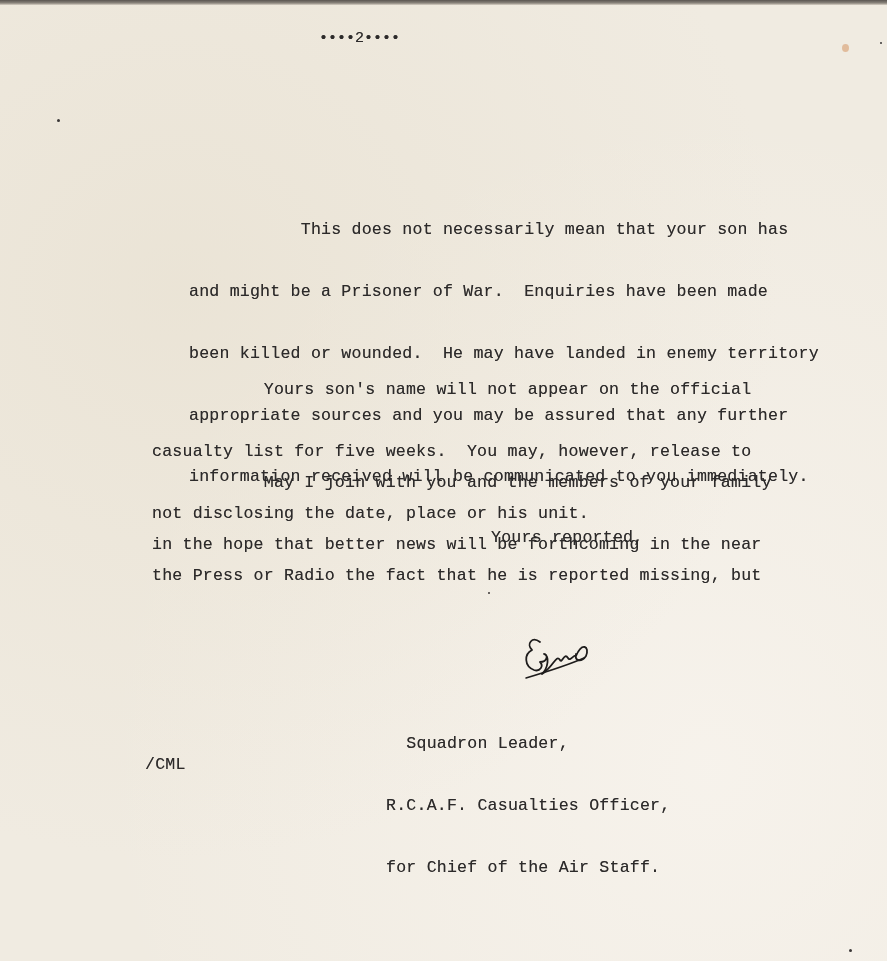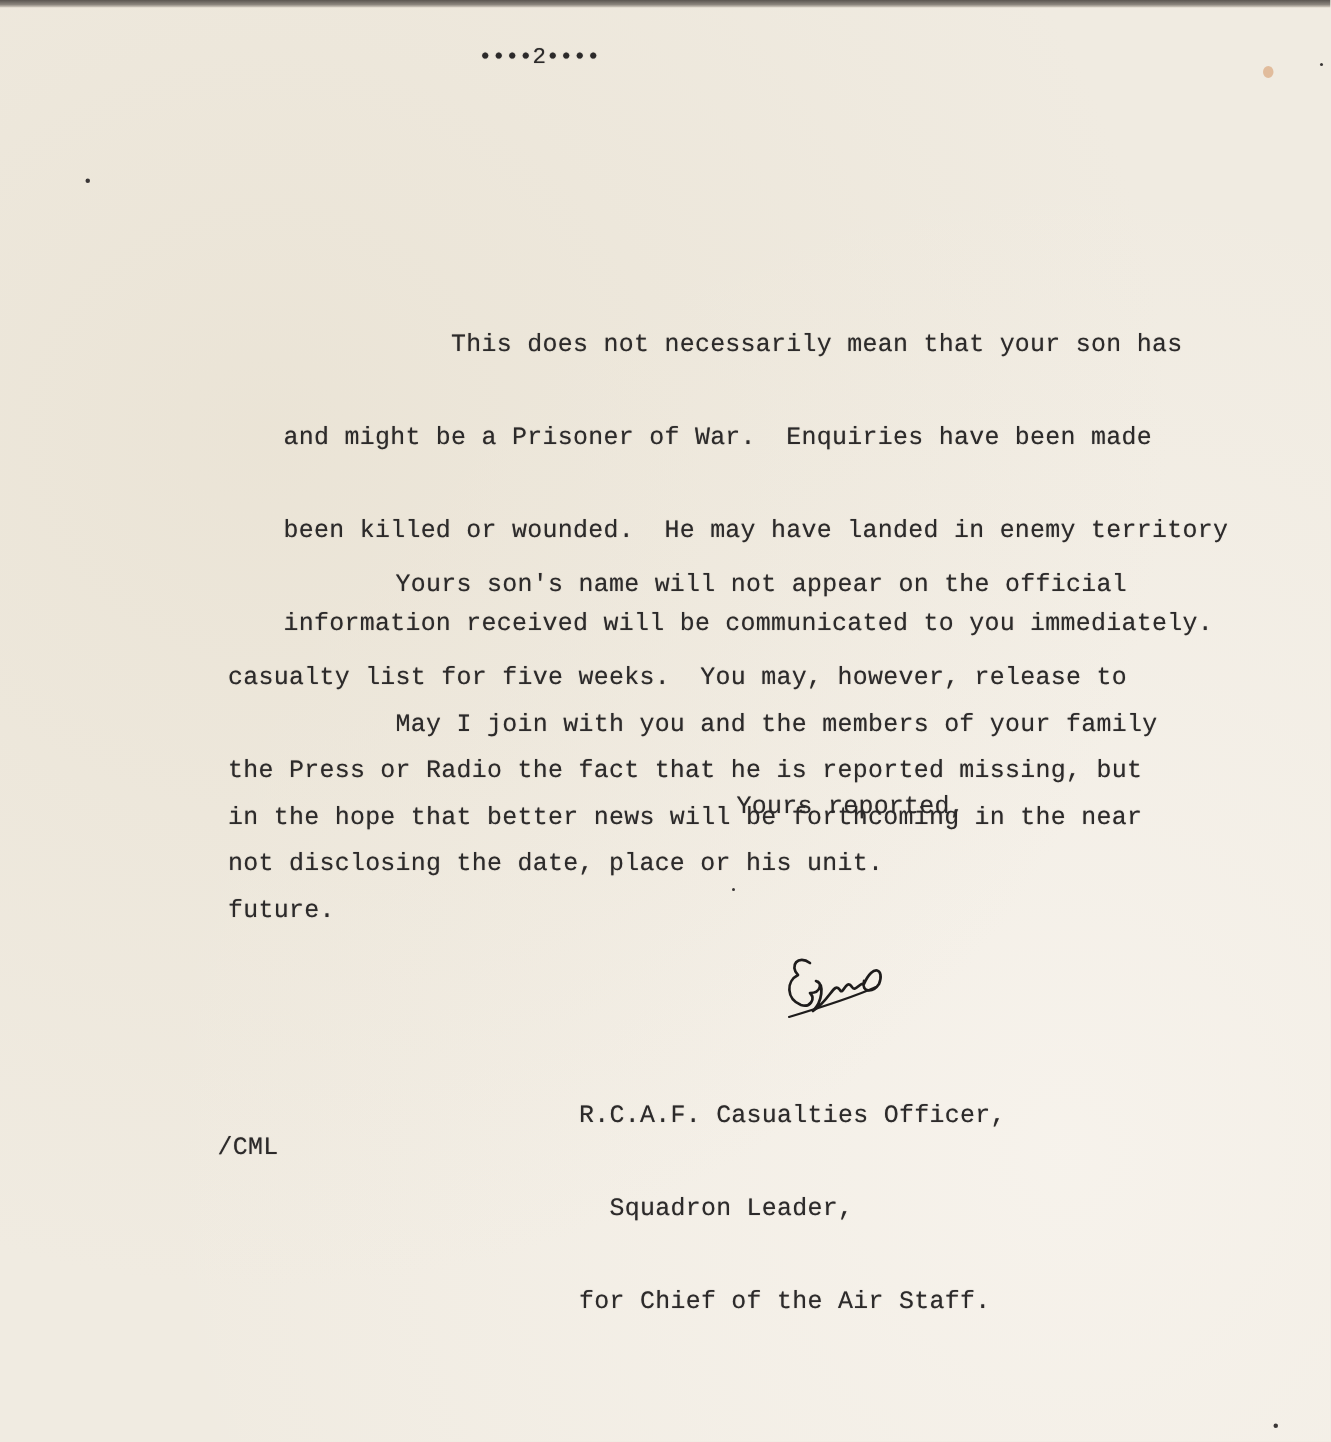--- a/index.html
+++ b/index.html
@@ -65,46 +65,46 @@
 
 <div class="page">
   <div class="top-edge"></div>
 
   <div class="tw page-marker">••••2••••</div>
 
   <div class="tw para p1">
     <span class="sig-line">           This does not necessarily mean that your son has</span>
     <span class="sig-line">and might be a Prisoner of War.  Enquiries have been made</span>
     <span class="sig-line">been killed or wounded.  He may have landed in enemy territory</span>
+    <span class="sig-line">appropriate sources and you may be assured that any further</span>
     <span class="sig-line">information received will be communicated to you immediately.</span>
   </div>
 
   <div class="tw para p2">
     <span class="sig-line">           Yours son's name will not appear on the official</span>
     <span class="sig-line">casualty list for five weeks.  You may, however, release to</span>
+    <span class="sig-line">not disclosing the date, place or his unit.</span>
     <span class="sig-line">the Press or Radio the fact that he is reported missing, but</span>
-    <span class="sig-line">not disclosing the date, place or his unit.</span>
   </div>
 
   <div class="tw para p3">
     <span class="sig-line">           May I join with you and the members of your family</span>
     <span class="sig-line">in the hope that better news will be forthcoming in the near</span>
-    <span class="sig-line">future.</span>
   </div>
 
   <div class="tw closing">Yours reported,</div>
 
   <svg class="signature" viewBox="0 0 80 56">
     <path d="M22 10 C 14 4, 8 12, 14 18 C 6 22, 6 34, 16 38 C 22 40, 26 34, 22 30 C 30 30, 30 22, 26 22 C 32 24, 30 36, 24 42 C 36 34, 38 22, 42 28 C 44 32, 46 20, 50 26 C 52 30, 56 22, 58 24 C 64 10, 72 14, 68 24 C 64 30, 56 30, 58 22" fill="none" stroke="#1e1c1c" stroke-width="1.8" stroke-linecap="round" stroke-linejoin="round"></path>
     <path d="M8 46 C 28 40, 48 34, 66 26" fill="none" stroke="#1e1c1c" stroke-width="1.4" stroke-linecap="round"></path>
   </svg>
 
   <div class="tw sig-block">
+    <span class="sig-line">  Squadron Leader,</span>
     <span class="sig-line">R.C.A.F. Casualties Officer,</span>
-    <span class="sig-line">  Squadron Leader,</span>
     <span class="sig-line">for Chief of the Air Staff.</span>
   </div>
 
   <div class="tw initials">/CML</div>
 
   <div class="speck" style="left:57px;top:119px;width:3px;height:3px;"></div>
   <div class="speck" style="left:488px;top:592px;width:2px;height:2px;"></div>
   <div class="speck" style="left:849px;top:949px;width:3px;height:3px;"></div>
   <div class="speck" style="left:662px;top:411px;width:2px;height:2px;"></div>
   <div class="speck" style="left:880px;top:42px;width:2px;height:2px;"></div>

